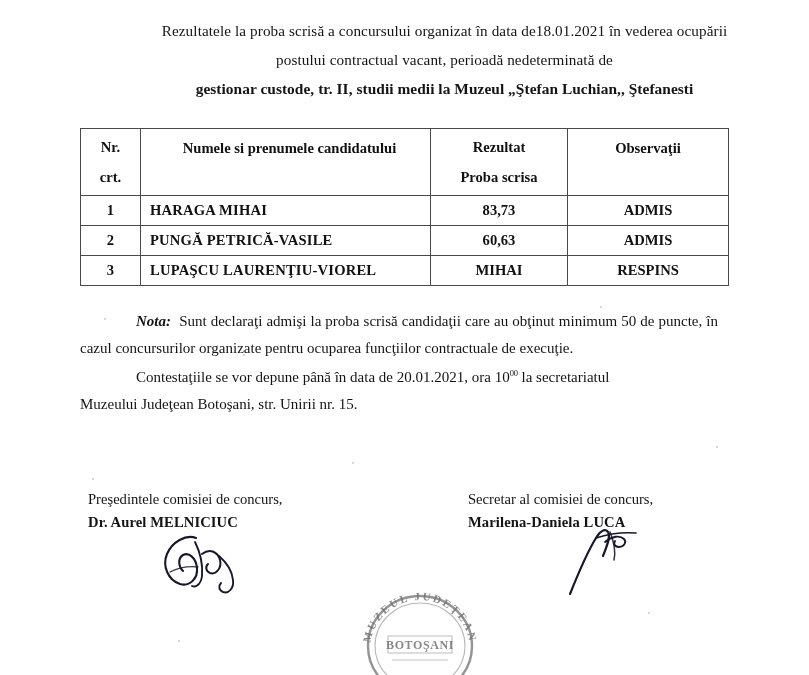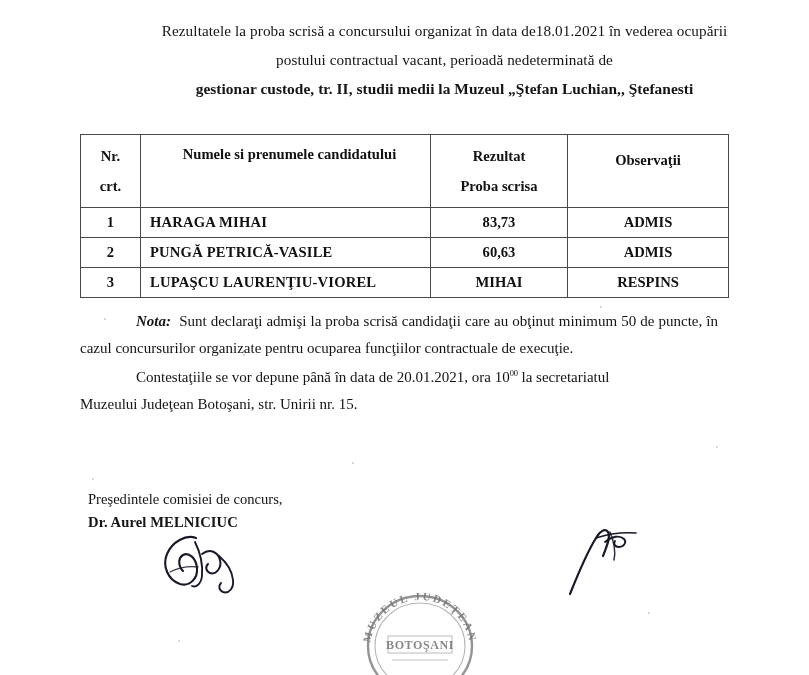--- a/index.html
+++ b/index.html
@@ -43,21 +43,21 @@
   .heading-line.strong {
     font-weight: bold;
     font-size: 15.4px;
     letter-spacing: 0.05px;
   }
 
   
   .results-table {
     position: absolute;
     left: 80px;
-    top: 134px;
+    top: 128px;
     width: 636px;
     border-collapse: collapse;
     table-layout: fixed;
   }
   .results-table td,
   .results-table th {
     border: 1px solid #4a4a4a;
     padding: 0;
     vertical-align: middle;
     font-size: 14.6px;
@@ -180,21 +180,21 @@
       <tr>
         <th class="col-nr hdr-cell">
           <span class="hdr-nr">Nr.</span>
           <span class="sub hdr-nr">crt.</span>
         </th>
         <th class="col-name hdr-cell" style="vertical-align:top; padding-top:4px;padding-left:8px;">Numele si prenumele candidatului</th>
         <th class="col-result hdr-cell">
           <span>Rezultat</span>
           <span class="sub">Proba scrisa</span>
         </th>
-        <th class="col-obs hdr-cell" style="vertical-align:top; padding-top:10px;">Observaţii</th>
+        <th class="col-obs hdr-cell" style="vertical-align:top; padding-top:4px;">Observaţii</th>
       </tr>
     </thead>
     <tbody>
       <tr>
         <td class="row-cell">1</td>
         <td class="row-cell name">HARAGA MIHAI</td>
         <td class="row-cell">83,73</td>
         <td class="row-cell">ADMIS</td>
       </tr>
       <tr>
@@ -218,20 +218,24 @@
 
   <div class="para para-contest">
     <span class="indent"></span><span>Contestaţiile se vor depune până în data de 20.01.2021, ora 10</span><sup class="hour">00</sup><span> la secretariatul</span>
     <span class="line2">Muzeului Judeţean Botoşani, str. Unirii nr. 15.</span>
   </div>
 
   <div class="sig-block">
     <div class="sig sig-left">
       <span class="sig-role">Preşedintele comisiei de concurs,</span>
       <span class="sig-name">Dr. Aurel MELNICIUC</span>
+    </div>
+    <div class="sig sig-right">
+      <span class="sig-role">Secretar al comisiei de concurs,</span>
+      <span class="sig-name">Marilena-Daniela LUCA</span>
     </div>
   </div>
 
   <div class="handwriting hw-left">
     <svg width="120" height="70" viewBox="0 0 120 70" fill="none" aria-hidden="true">
       <path d="M56 10 C46 6, 32 14, 27 26 C22 38, 28 52, 40 56 C50 59, 58 50, 57 40 C56 30, 49 24, 43 27 C38 30, 38 38, 43 43" stroke="#1c1c2e" stroke-width="2.1" stroke-linecap="round" fill="none"></path>
       <path d="M55 14 C60 24, 63 36, 62 48 C61 56, 56 60, 52 58" stroke="#1c1c2e" stroke-width="1.9" stroke-linecap="round" fill="none"></path>
       <path d="M62 26 C70 20, 78 24, 80 32 C82 40, 76 47, 70 45 C66 43.5, 65 39, 68 36" stroke="#1c1c2e" stroke-width="2" stroke-linecap="round" fill="none"></path>
       <path d="M79 28 C86 34, 92 42, 93 52 C94 60, 89 66, 83 64 C79 62.5, 78 58, 81 55" stroke="#1c1c2e" stroke-width="1.9" stroke-linecap="round" fill="none"></path>
       <path d="M30 44 C38 40, 48 38, 58 39" stroke="#1c1c2e" stroke-width="1.3" stroke-linecap="round" fill="none" opacity="0.85"></path>

